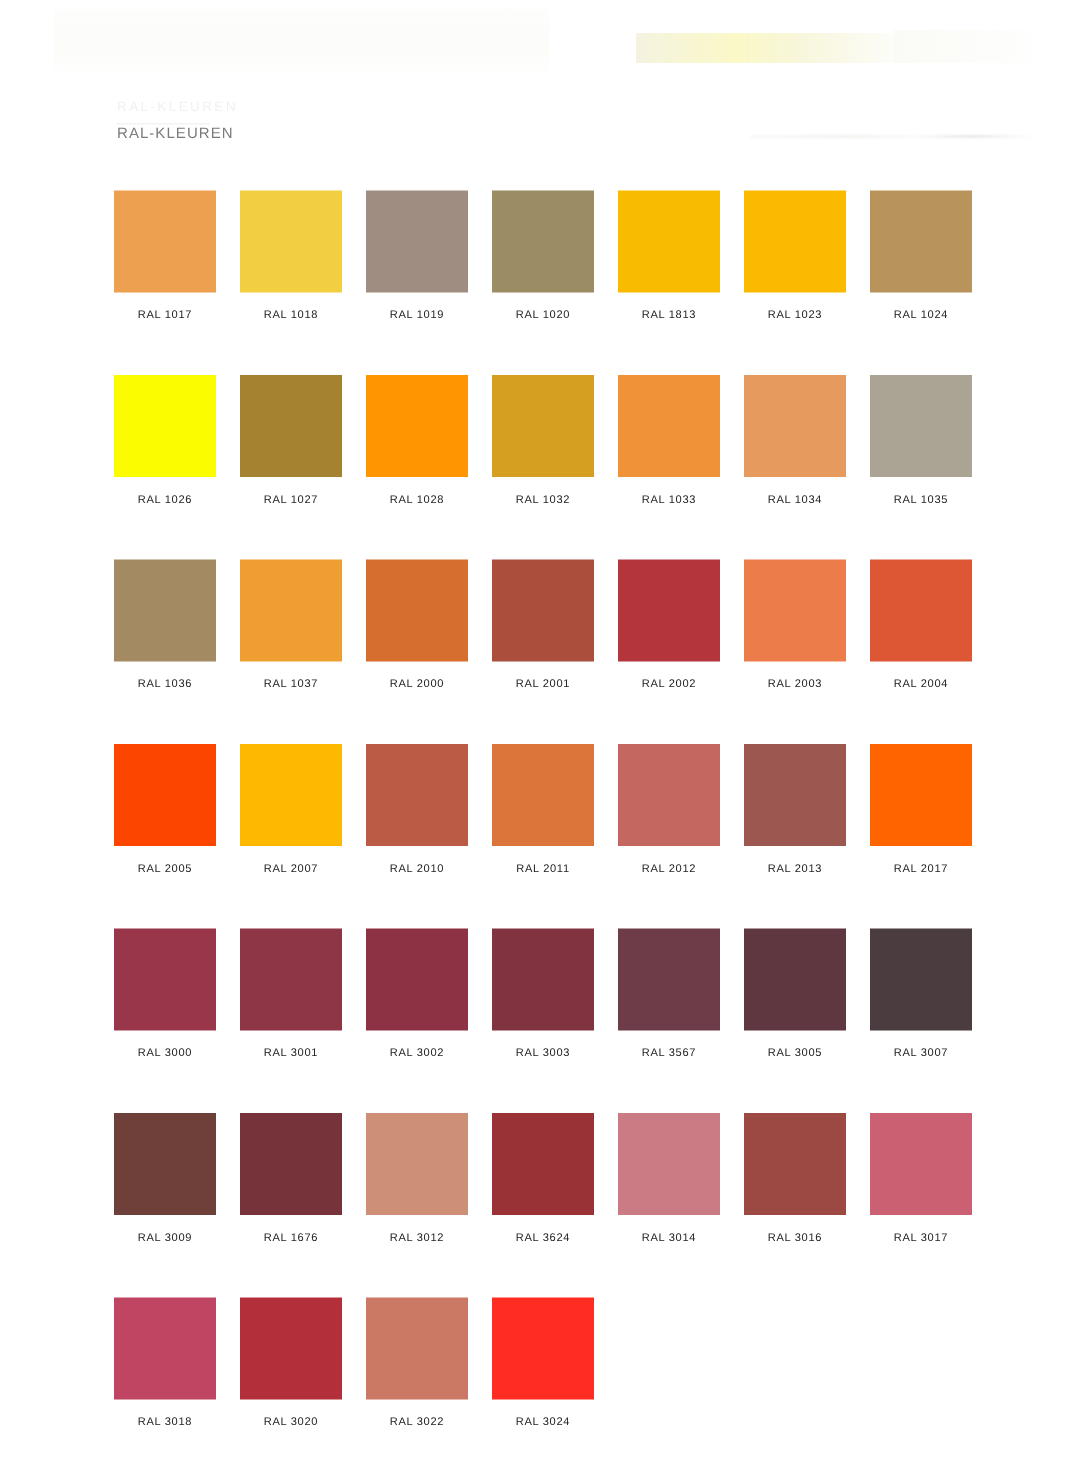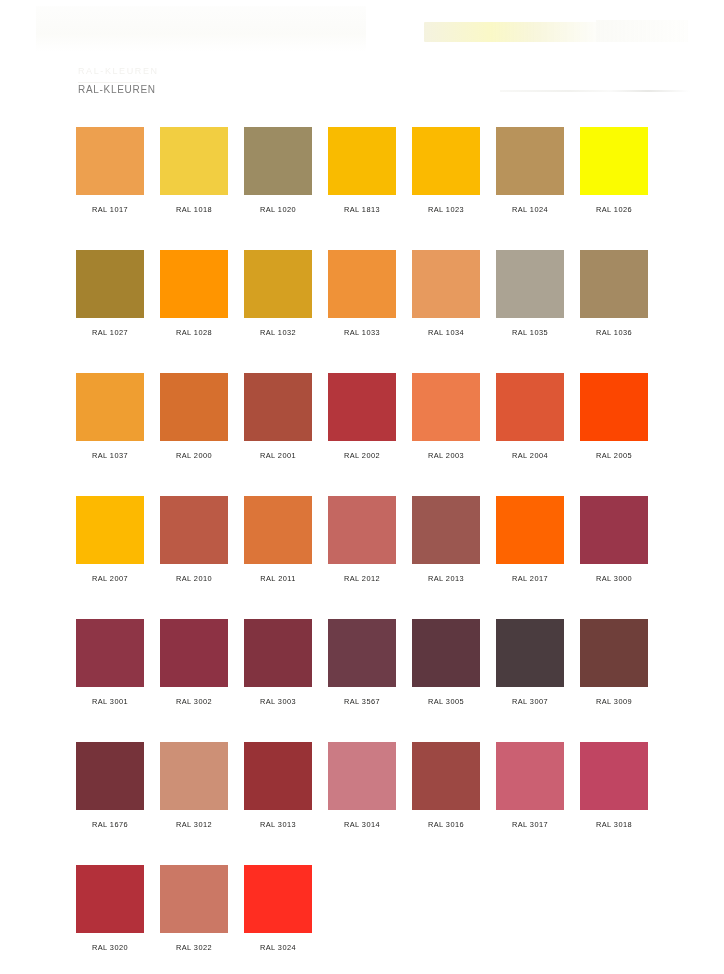--- a/index.html
+++ b/index.html
@@ -144,20 +144,24 @@
 <div class="swatch-grid">
     <div class="swatch-cell">
       <div class="swatch-chip" style="background: rgb(237, 160, 79);"></div>
       <div class="swatch-label">RAL 1017</div>
     </div>
     <div class="swatch-cell">
       <div class="swatch-chip" style="background: rgb(242, 206, 65);"></div>
       <div class="swatch-label">RAL 1018</div>
     </div>
     <div class="swatch-cell">
+      <div class="swatch-chip" style="background: rgb(160, 141, 130);"></div>
+      <div class="swatch-label">RAL 1019</div>
+    </div>
+    <div class="swatch-cell">
       <div class="swatch-chip" style="background: rgb(156, 140, 99);"></div>
       <div class="swatch-label">RAL 1020</div>
     </div>
     <div class="swatch-cell">
       <div class="swatch-chip" style="background: rgb(249, 187, 0);"></div>
       <div class="swatch-label">RAL 1813</div>
     </div>
     <div class="swatch-cell">
       <div class="swatch-chip" style="background: rgb(251, 186, 0);"></div>
       <div class="swatch-label">RAL 1023</div>
@@ -285,21 +289,21 @@
     <div class="swatch-cell">
       <div class="swatch-chip" style="background: rgb(118, 51, 58);"></div>
       <div class="swatch-label">RAL 1676</div>
     </div>
     <div class="swatch-cell">
       <div class="swatch-chip" style="background: rgb(205, 144, 118);"></div>
       <div class="swatch-label">RAL 3012</div>
     </div>
     <div class="swatch-cell">
       <div class="swatch-chip" style="background: rgb(152, 50, 54);"></div>
-      <div class="swatch-label">RAL 3013</div>
+      <div class="swatch-label">RAL 3624</div>
     </div>
     <div class="swatch-cell">
       <div class="swatch-chip" style="background: rgb(203, 123, 132);"></div>
       <div class="swatch-label">RAL 3014</div>
     </div>
     <div class="swatch-cell">
       <div class="swatch-chip" style="background: rgb(156, 72, 67);"></div>
       <div class="swatch-label">RAL 3016</div>
     </div>
     <div class="swatch-cell">

